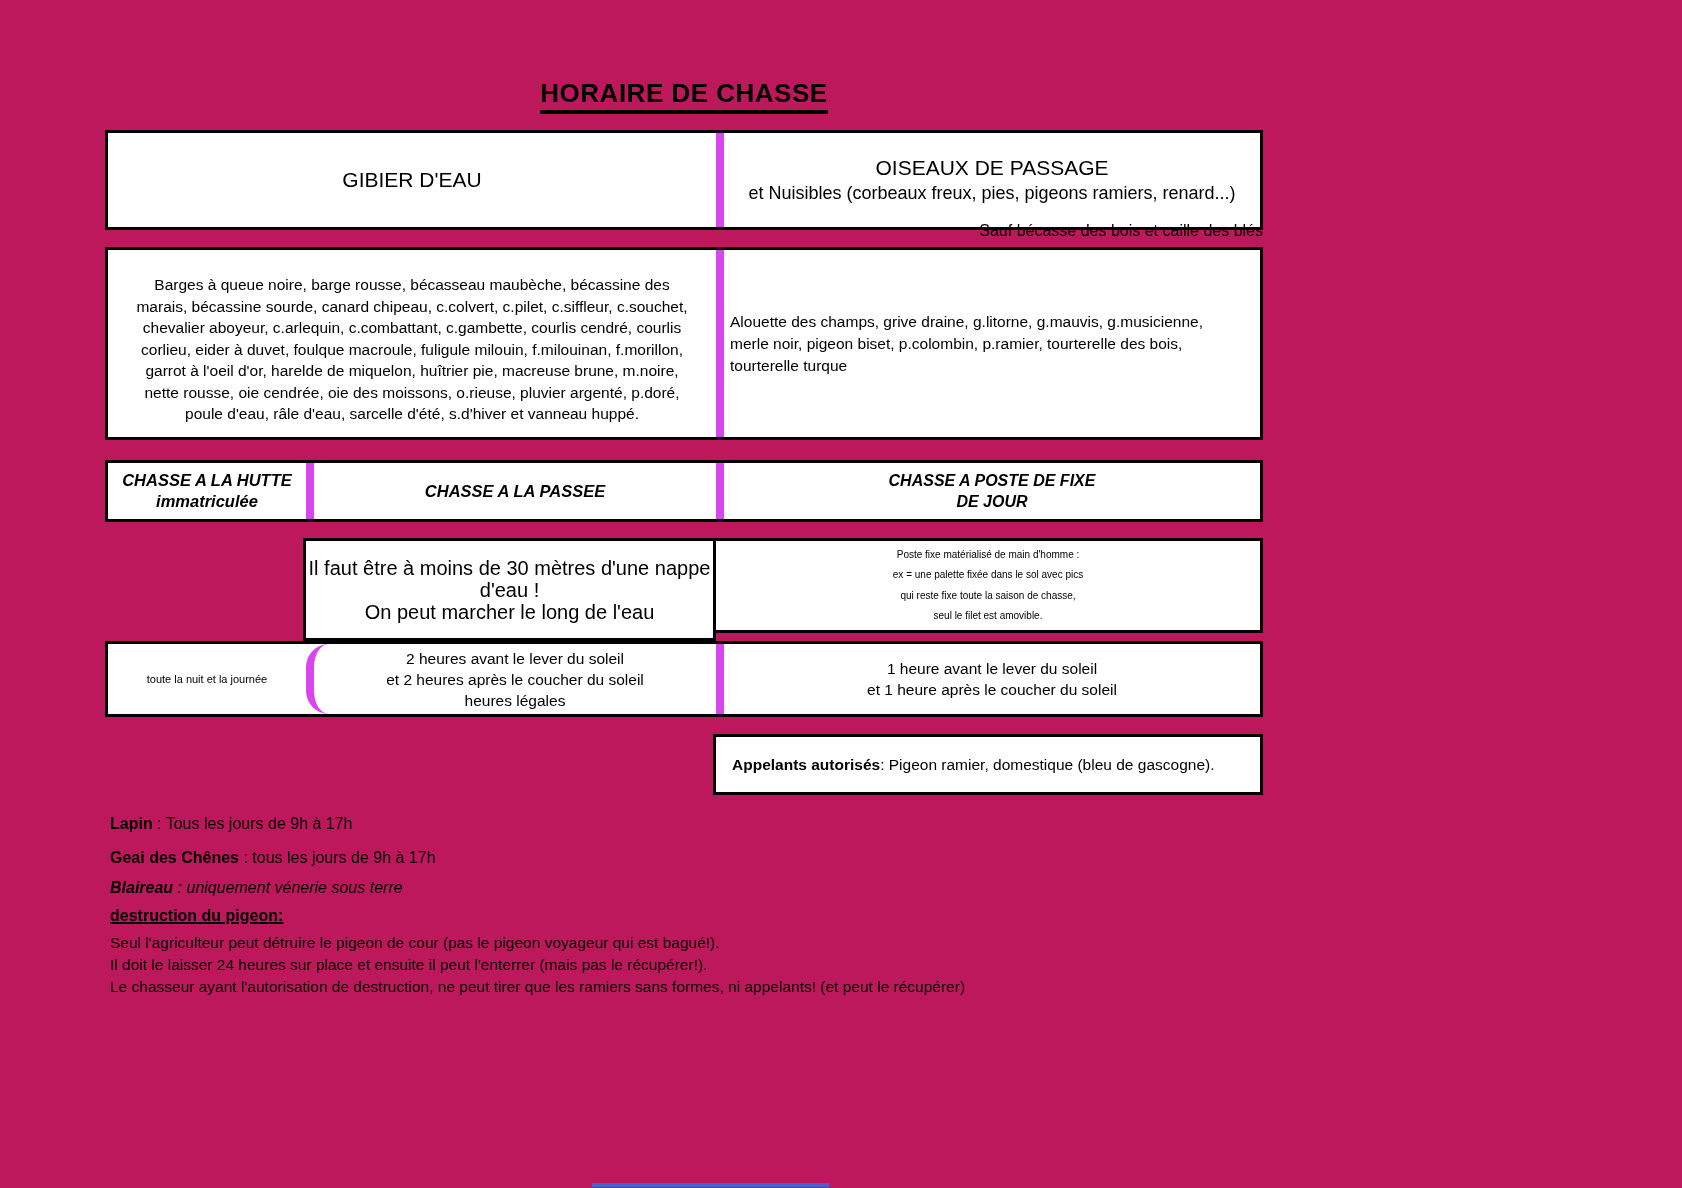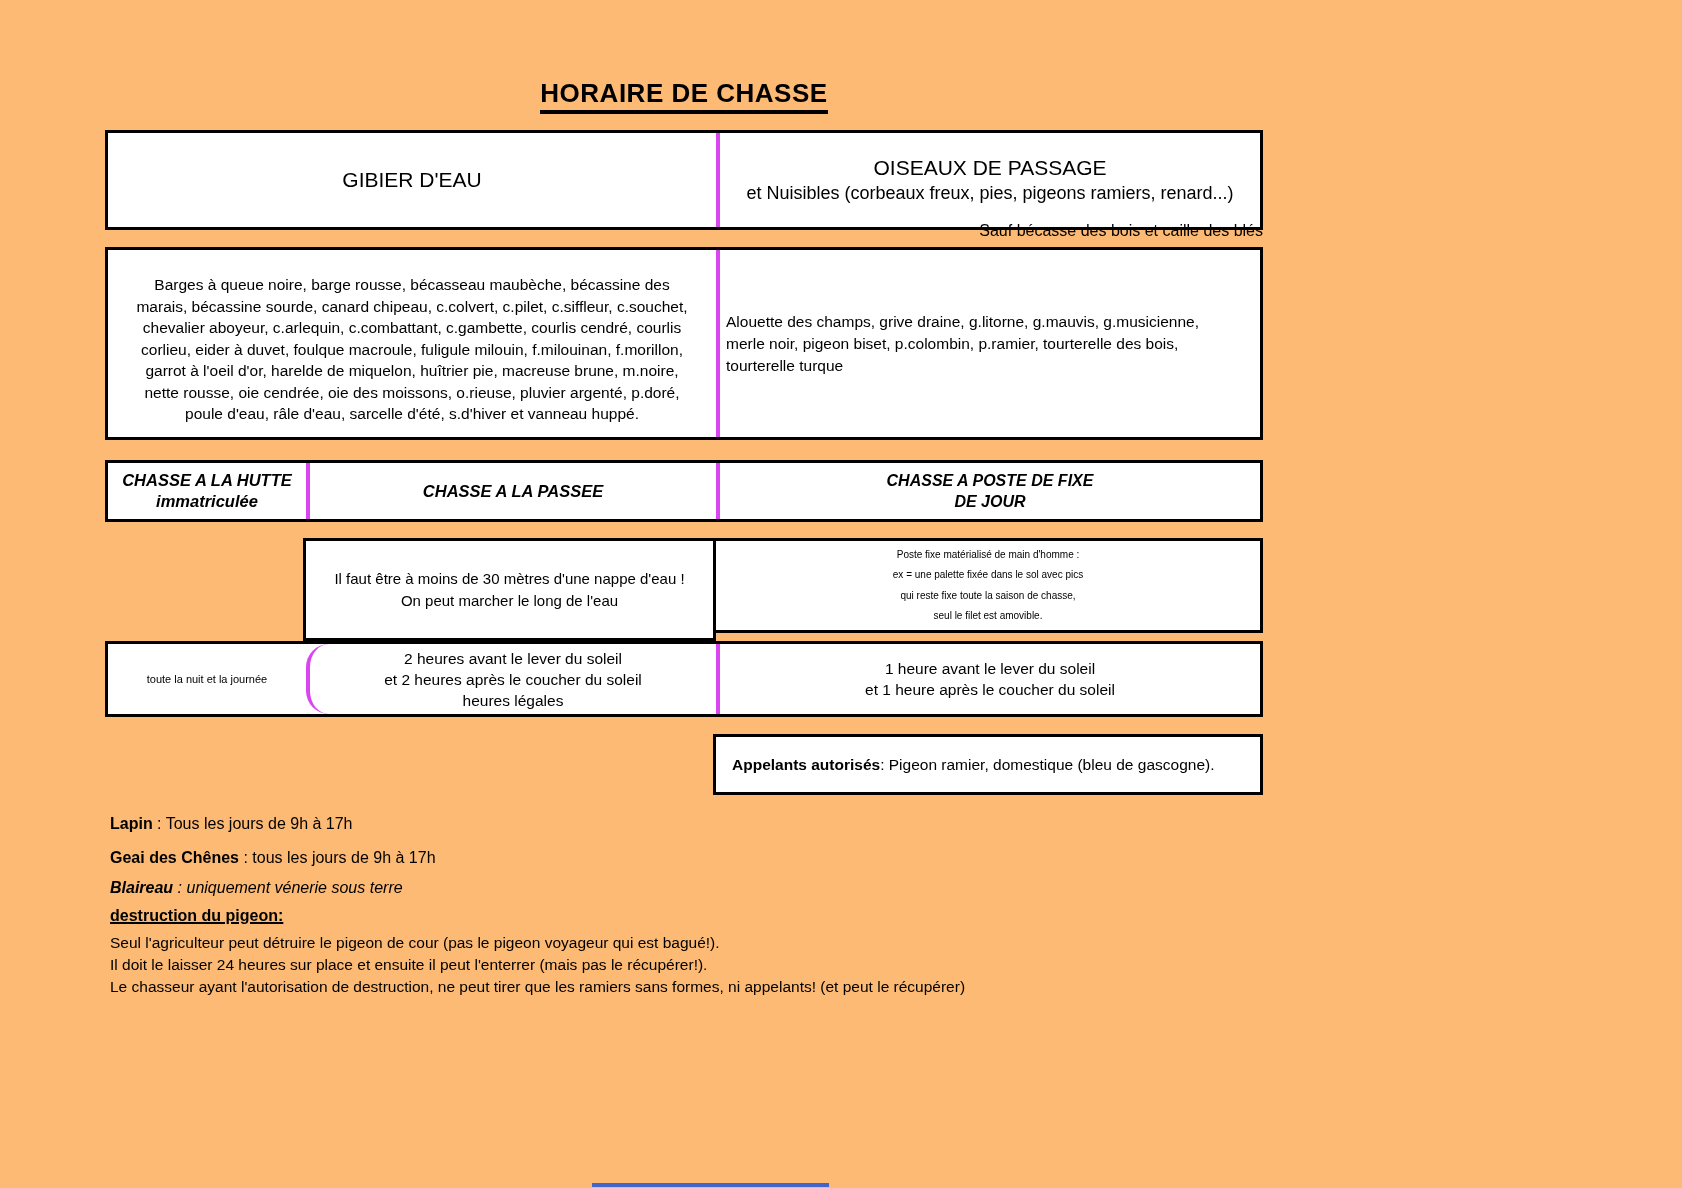--- a/index.html
+++ b/index.html
@@ -1,29 +1,29 @@
 <!DOCTYPE html>
 <html><head>
 <meta charset="utf-8">
 <style>
   html, body { margin: 0; padding: 0; background: #ffffff; }
   .page {
     position: relative;
     width: 1682px;
     height: 1188px;
-    background: #fdba74;
+    background: #be185d;
     color: #000000;
     font-family: "Liberation Sans", sans-serif;
     overflow: hidden;
   }
   .abs { position: absolute; box-sizing: border-box; }
   .box { position: absolute; box-sizing: border-box; border: 3px solid #000000; background: #ffffff; }
   .flexrow { display: flex; }
   .cell { box-sizing: border-box; }
-  .vline { border-left: 4px solid #d946ef; }
+  .vline { border-left: 8px solid #d946ef; }
   .vcenter { display: flex; flex-direction: column; justify-content: center; }
   .hcenter { display: flex; flex-direction: column; justify-content: center; align-items: center; }
 
   .title-wrap { left: 105px; top: 78px; width: 1158px; text-align: center; }
   .title-text {
     display: inline-block;
     font-size: 26px;
     font-weight: bold;
     letter-spacing: 0.5px;
     border-bottom: 4px solid #000000;
@@ -42,21 +42,21 @@
   .t1-body .left-cell { width: 608px; padding-top: 24px; font-size: 15.5px; }
   .t1-body .left-cell div { line-height: 21.5px; white-space: nowrap; text-align: center; }
   .t1-body .right-cell { flex: 1; padding-left: 6px; padding-right: 4px; font-size: 15.5px; }
   .t1-body .right-cell div { line-height: 22px; }
 
   .t2-header { left: 105px; top: 460px; width: 1158px; height: 62px; font-style: italic; font-weight: bold; }
   .t2-header .c1 { width: 198px; font-size: 16.5px; line-height: 21px; }
   .t2-header .c2 { width: 410px; font-size: 16.5px; }
   .t2-header .c3 { flex: 1; font-size: 16px; line-height: 21px; }
 
-  .passee-rules { left: 303px; top: 538px; width: 413px; height: 103px; font-size: 15px; }
+  .passee-rules { left: 303px; top: 538px; width: 413px; height: 103px; font-size: 20px; }
   .passee-rules div { line-height: 22px; text-align: center; }
   .poste-rules { left: 713px; top: 538px; width: 550px; height: 95px; font-size: 10px; }
   .poste-rules div { line-height: 20.5px; text-align: center; }
 
   .hours-row { left: 105px; top: 641px; width: 1158px; height: 76px; font-size: 15.5px; }
   .hours-row .c1 { width: 198px; font-size: 11px; }
   .hours-row .c2 { width: 410px; border-radius: 23px; }
   .hours-row .c2 div { line-height: 21px; text-align: center; }
   .hours-row .c3 { flex: 1; }
   .hours-row .c3 div { line-height: 21px; text-align: center; }

